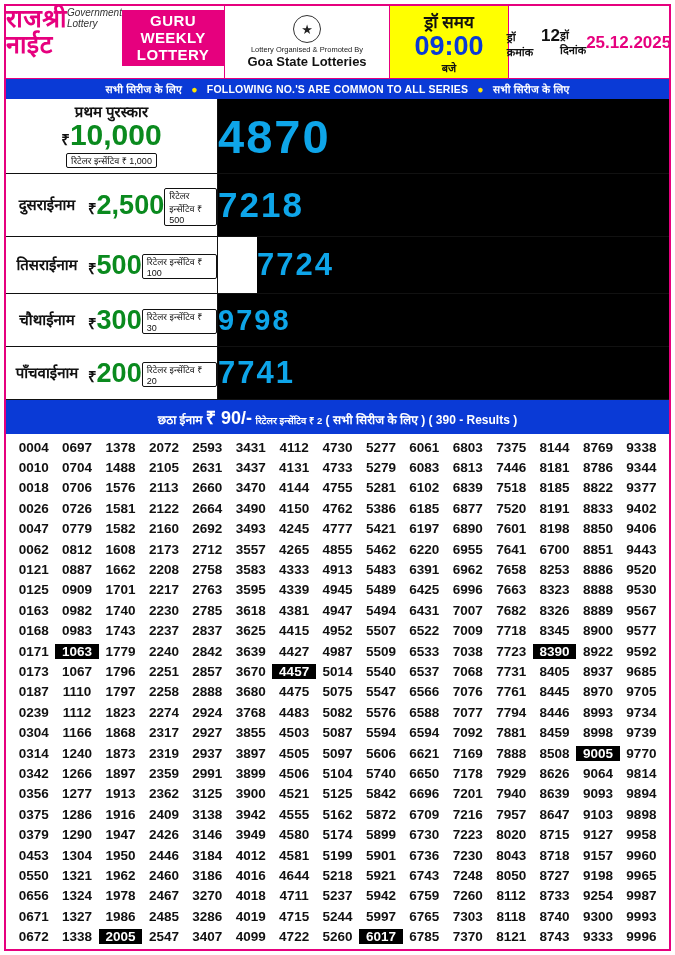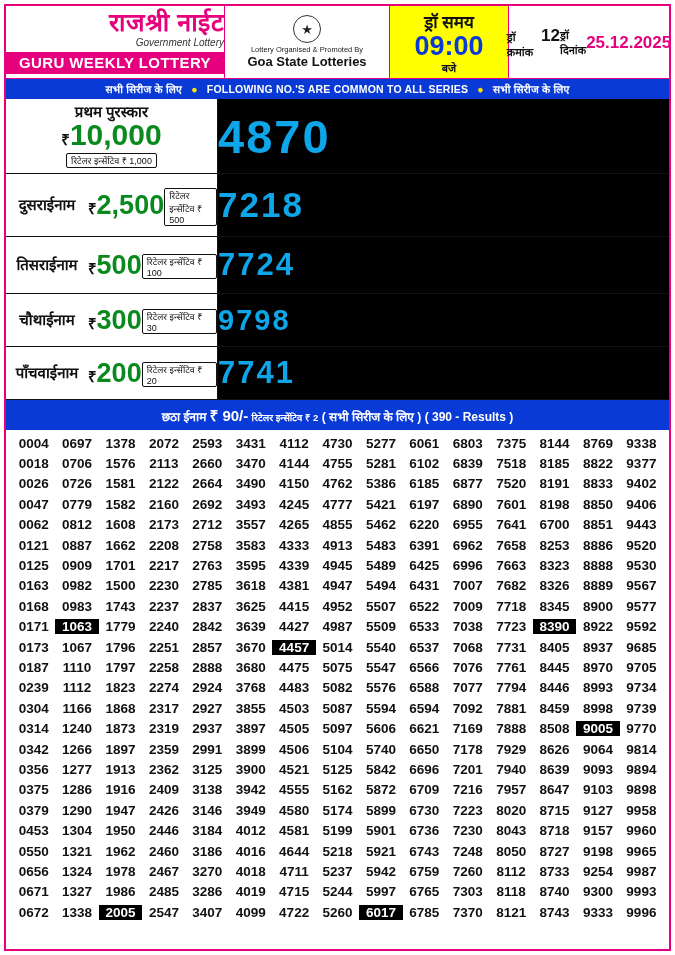--- a/index.html
+++ b/index.html
@@ -2,21 +2,21 @@
 <html><head>
 <meta charset="utf-8">
 <style>
   html,body{margin:0;padding:0;background:#ffffff;}
   body{width:675px;height:955px;font-family:"Liberation Sans",sans-serif;}
   .sheet{width:675px;height:955px;position:relative;box-sizing:border-box;padding:4px;background:#fff;}
   .frame{border:2px solid #e6007e;box-sizing:border-box;width:667px;height:947px;position:relative;overflow:hidden;}
 
   
   .header{display:flex;align-items:stretch;border-bottom:1px solid #e6007e;height:72px;}
-  .hdr-left{width:218px;display:flex;flex-direction:column;justify-content:center;align-items:flex-end;border-right:1px solid #e6007e;}
+  .hdr-left{width:218px;display:flex;flex-direction:row;justify-content:center;align-items:flex-start;border-right:1px solid #e6007e;}
   .brand{font-size:25px;font-weight:bold;color:#e6007e;line-height:1.02;letter-spacing:.5px;}
   .gov{font-size:10px;font-style:italic;color:#333;margin-top:1px;}
   .guru{background:#e6007e;color:#fff;font-size:15px;font-weight:bold;text-align:center;width:100%;margin-top:4px;padding:2px 0 3px;letter-spacing:.4px;}
   .hdr-mid{flex:1;display:flex;flex-direction:column;align-items:center;justify-content:center;border-right:1px solid #e6007e;}
   .goa-emblem{width:26px;height:26px;border-radius:50%;border:1px solid #333;display:flex;align-items:center;justify-content:center;font-size:13px;color:#222;}
   .org{font-size:7.5px;color:#222;margin-top:2px;}
   .goa{font-size:13px;font-weight:bold;color:#111;}
   .hdr-time{width:118px;background:#ffff00;display:flex;flex-direction:column;align-items:center;justify-content:center;border-right:1px solid #e6007e;}
   .t-lbl{font-size:17px;color:#111;font-weight:bold;}
   .t-val{font-size:27px;font-weight:bold;color:#0a3ad6;line-height:1;}
@@ -39,34 +39,34 @@
   .p-amt .rs{font-size:15px;color:#111;font-weight:bold;}
   .p-inc{font-size:9px;color:#111;border:1px solid #111;padding:0 4px;margin-top:3px;border-radius:2px;}
   .p-right{flex:1;background:#000;color:#0ea5e9;display:flex;align-items:center;justify-content:flex-start;}
   .p-num{font-family:"Liberation Sans",sans-serif;font-weight:bold;letter-spacing:2px;}
 
   .r1{height:74px;}
   .r1 .p-amt{font-size:30px;}
   .r1 .p-num{font-size:47px;}
   .r2{height:62px;}
   .r2 .p-num{font-size:35px;}
-  .r3{height:56px;}
+  .r3{height:56px;gap:39px;}
   .r3 .p-num{font-size:31px;}
   .r4{height:52px;}
   .r4 .p-num{font-size:29px;}
   .r5{height:52px;}
   .r5 .p-num{font-size:31px;}
 
   .pl-col{display:flex;align-items:center;justify-content:center;}
   .pl-left{width:82px;}
   .pl-right{flex:1;}
 
   
   .sixth{background:#0a3ad6;color:#fff;text-align:center;font-size:12px;font-weight:bold;padding:5px 0;}
-  .sixth .amt{font-size:15px;text-align:right;}
+  .sixth .amt{font-size:18px;text-align:right;}
   .sixth .small{font-size:9.5px;font-weight:bold;}
 
   
   .grid{padding:3px 6px 2px 6px;}
   .grow{display:flex;justify-content:space-between;height:20.4px;align-items:center;}
   .gcell{width:52px;text-align:center;font-size:13.5px;font-weight:bold;color:#111;font-family:"Liberation Sans",sans-serif;}
   .gcell.hl{background:#000;color:#fff;}
 </style>
 </head>
 <body>
@@ -215,20 +215,37 @@
           <div class="gcell">4730</div>
           <div class="gcell">5277</div>
           <div class="gcell">6061</div>
           <div class="gcell">6803</div>
           <div class="gcell">7375</div>
           <div class="gcell">8144</div>
           <div class="gcell">8769</div>
           <div class="gcell">9338</div>
         </div>
         <div class="grow">
+          <div class="gcell">0010</div>
+          <div class="gcell">0704</div>
+          <div class="gcell">1488</div>
+          <div class="gcell">2105</div>
+          <div class="gcell">2631</div>
+          <div class="gcell">3437</div>
+          <div class="gcell">4131</div>
+          <div class="gcell">4733</div>
+          <div class="gcell">5279</div>
+          <div class="gcell">6083</div>
+          <div class="gcell">6813</div>
+          <div class="gcell">7446</div>
+          <div class="gcell">8181</div>
+          <div class="gcell">8786</div>
+          <div class="gcell">9344</div>
+        </div>
+        <div class="grow">
           <div class="gcell">0018</div>
           <div class="gcell">0706</div>
           <div class="gcell">1576</div>
           <div class="gcell">2113</div>
           <div class="gcell">2660</div>
           <div class="gcell">3470</div>
           <div class="gcell">4144</div>
           <div class="gcell">4755</div>
           <div class="gcell">5281</div>
           <div class="gcell">6102</div>
@@ -319,21 +336,21 @@
           <div class="gcell">6425</div>
           <div class="gcell">6996</div>
           <div class="gcell">7663</div>
           <div class="gcell">8323</div>
           <div class="gcell">8888</div>
           <div class="gcell">9530</div>
         </div>
         <div class="grow">
           <div class="gcell">0163</div>
           <div class="gcell">0982</div>
-          <div class="gcell">1500</div>
+          <div class="gcell">1740</div>
           <div class="gcell">2230</div>
           <div class="gcell">2785</div>
           <div class="gcell">3618</div>
           <div class="gcell">4381</div>
           <div class="gcell">4947</div>
           <div class="gcell">5494</div>
           <div class="gcell">6431</div>
           <div class="gcell">7007</div>
           <div class="gcell">7682</div>
           <div class="gcell">8326</div>

